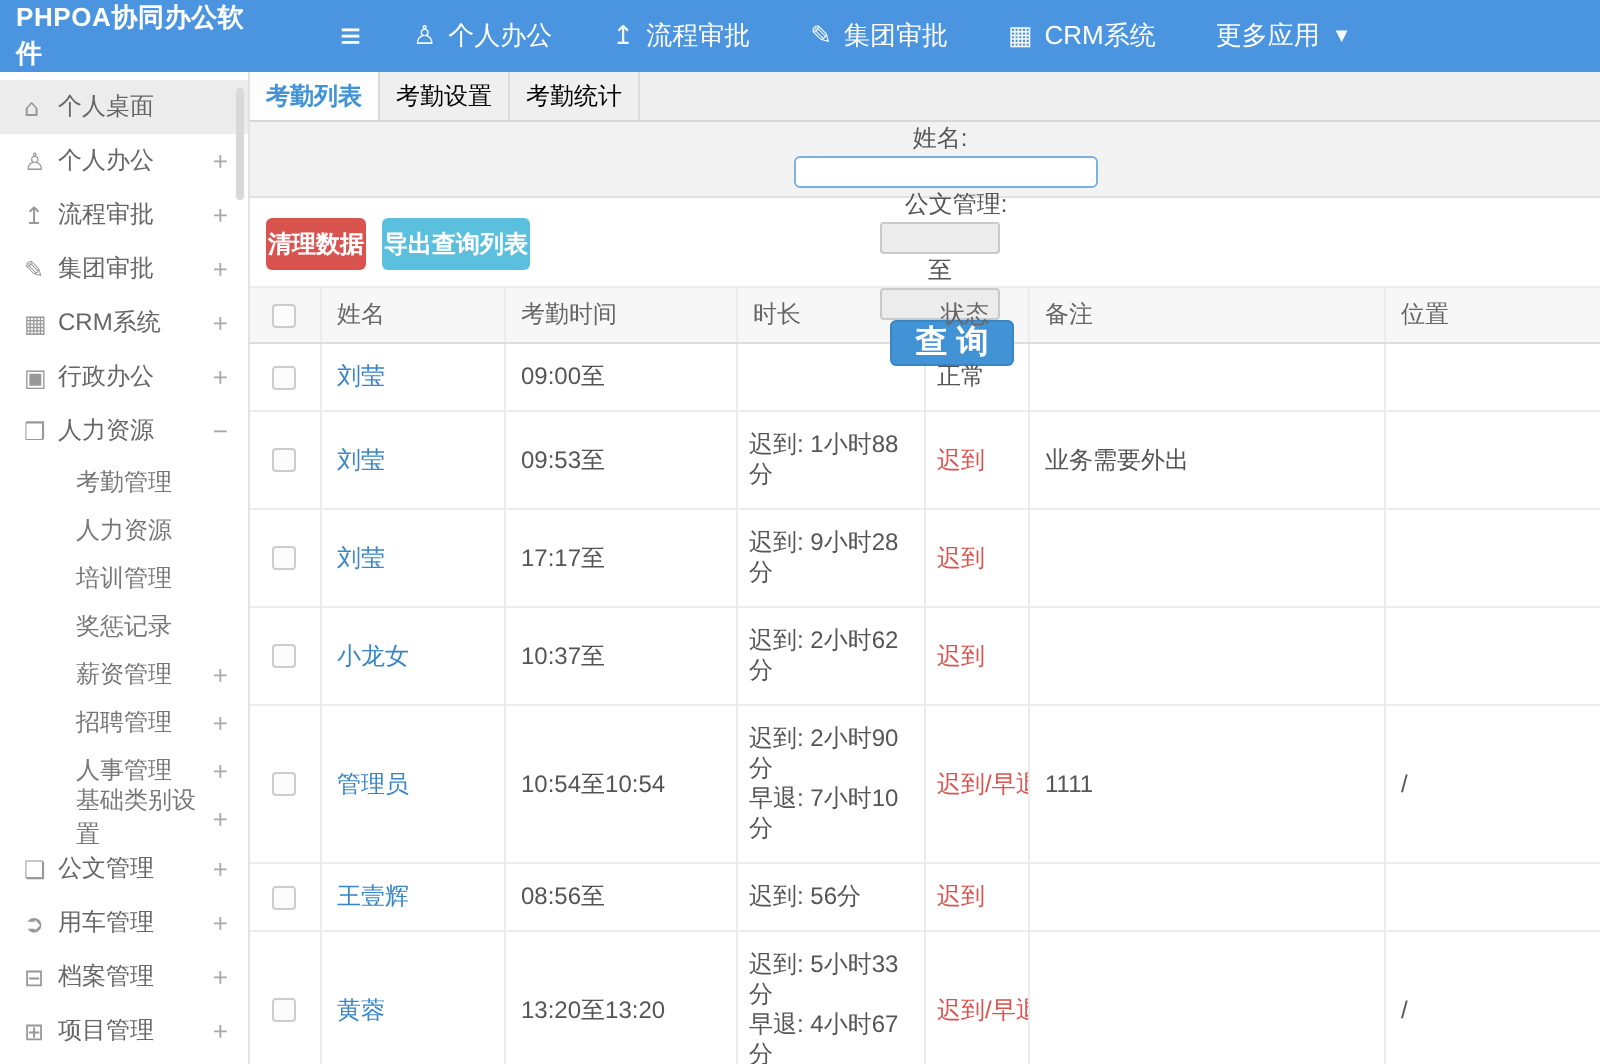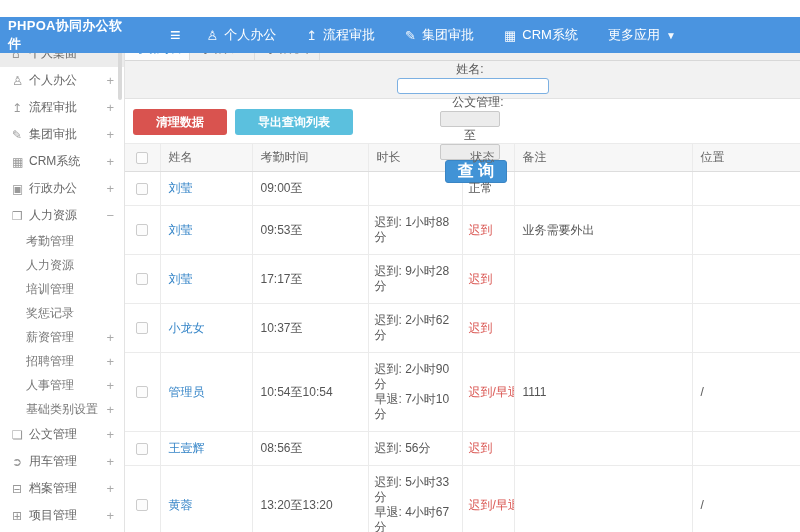--- a/index.html
+++ b/index.html
@@ -1,37 +1,37 @@
 <!DOCTYPE html>
 <html style="--topbar: #4a94e0; --accent: #4193d6; --danger: #d9534f; --info: #5bc0de; --link: #3786c8;"><head>
 <meta charset="utf-8">
 <style>
   * { margin:0; padding:0; box-sizing:border-box; }
   html,body { width:800px; height:532px; overflow:hidden; background:#fff;
     font-family:"Liberation Sans","DejaVu Sans",sans-serif; font-size:12px; color:#555; }
   .screen { position:relative; width:800px; height:532px; overflow:hidden; background:#fff; }
 
   
-  .topbar { position:absolute; top:17px; left:0; right:0; height:36px;
+  .topbar { position:absolute; top:0; left:0; right:0; height:36px;
     background:var(--topbar,#4a94e0); display:flex; align-items:center; z-index:5; }
   .logo { width:125px; flex:none; padding-left:8px; color:#fff; font-weight:bold;
     font-size:13px; letter-spacing:.3px; cursor:pointer; }
   .hamburger { margin-left:45px; color:#fff; font-size:18px; line-height:1; cursor:pointer; }
   .topnav { display:flex; margin-left:26px; gap:30px; align-items:center; }
   .topnav-item { display:flex; align-items:center; gap:6px; color:#fff; font-size:13px; cursor:pointer; white-space:nowrap; }
   .topnav-icon { font-size:13px; opacity:.95; font-family:"DejaVu Sans",sans-serif; }
   .topnav-caret { font-size:10px; opacity:.95; }
 
   
   .sidebar { position:absolute; top:36px; left:0; bottom:0; width:125px;
     background:#fff; border-right:1px solid #e3e3e3; padding-top:4px; z-index:4; }
   .side-item { height:27px; display:flex; align-items:center; padding:0 10px 0 12px;
     color:#666; cursor:pointer; }
   .side-item.active { background:#ececec; }
-  .side-item.sub { height:24px; padding-left:26px; color:#777; }
+  .side-item.sub { height:24px; padding-left:38px; color:#777; }
   .side-icon { width:17px; flex:none; color:#999; font-size:12px; font-family:"DejaVu Sans",sans-serif; }
   .side-toggle { margin-left:auto; color:#aaa; font-size:13px; }
   .side-scrollbar { position:absolute; top:8px; right:2px; width:4px; height:56px;
     background:#d9d9d9; border-radius:2px; cursor:pointer; }
 
   
   .main { position:absolute; top:36px; left:125px; right:0; bottom:0; background:#fff; overflow:hidden; }
   .tabs { height:25px; background:#efefef; border-bottom:1px solid #d8d8d8; display:flex; }
   .tab { width:65px; text-align:center; line-height:25px; color:#000000;
     border-right:1px solid #dcdcdc; cursor:pointer; }
@@ -41,21 +41,21 @@
     display:flex; align-items:center; padding-left:15px; color:#555;flex-direction:column; }
   .name-input { width:152px; height:21px; margin-left:6px; border:1px solid #7cb0e2;
     border-radius:3px; background:#fff; outline:none; padding:0 5px; font-size:12px; }
   .date-label { margin-left:16px; }
   .date-input { width:60px; height:19px; margin:0 8px; border:1px solid #c9c9c9;
     border-radius:2px; background:#ececec; padding:0 4px; font-size:12px; }
   .btn-query { margin-left:12px; height:24px; padding:0 12px; background:var(--accent,#4193d6);
     border:1px solid #3a85c4; border-radius:3px; color:#fff; font-size:16px; font-weight:bold; cursor:pointer; }
 
   .actions { padding:10px 8px 8px 8px; display:flex; gap:8px; }
-  .btn { height:26px; padding:0 23px; border:none; border-radius:3px; color:#fff;
+  .btn { height:26px; padding:0 1px; border:none; border-radius:3px; color:#fff;
     font-size:12px; font-weight:bold; cursor:pointer; }
   .btn-danger { background:var(--danger,#d9534f); }
   .btn-info { background:var(--info,#5bc0de); }
 
   
   .grid { width:100%; border-collapse:collapse; table-layout:fixed; font-size:12px; color:#555; }
   .grid th, .grid td { border:1px solid #ebebeb; padding:9px 8px; text-align:left;
     vertical-align:middle; line-height:15px; font-weight:normal; overflow:hidden; }
   .grid th { background:#f7f7f7; color:#666; border-bottom:1px solid #dddddd; padding:6px 8px; }
   .grid th:first-child, .grid td:first-child { border-left:none; text-align:center; padding:6px 2px; }

